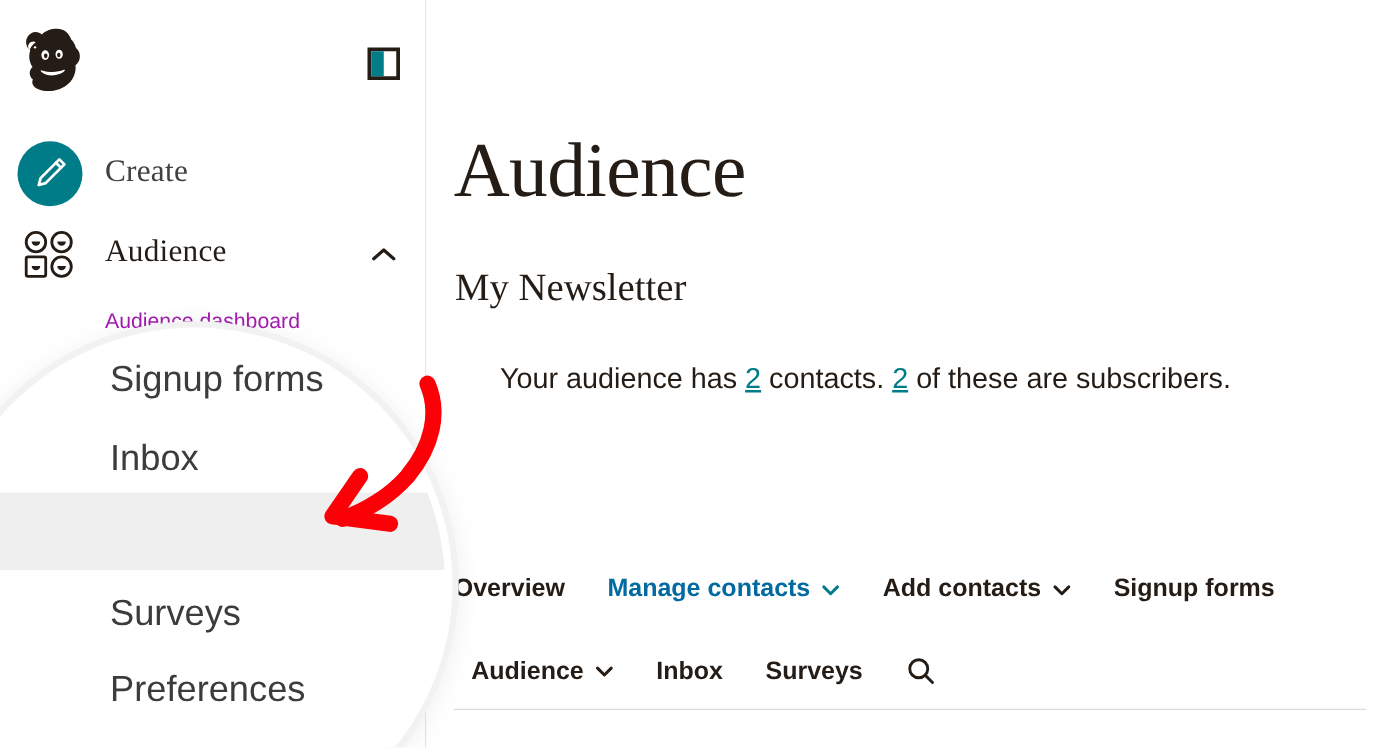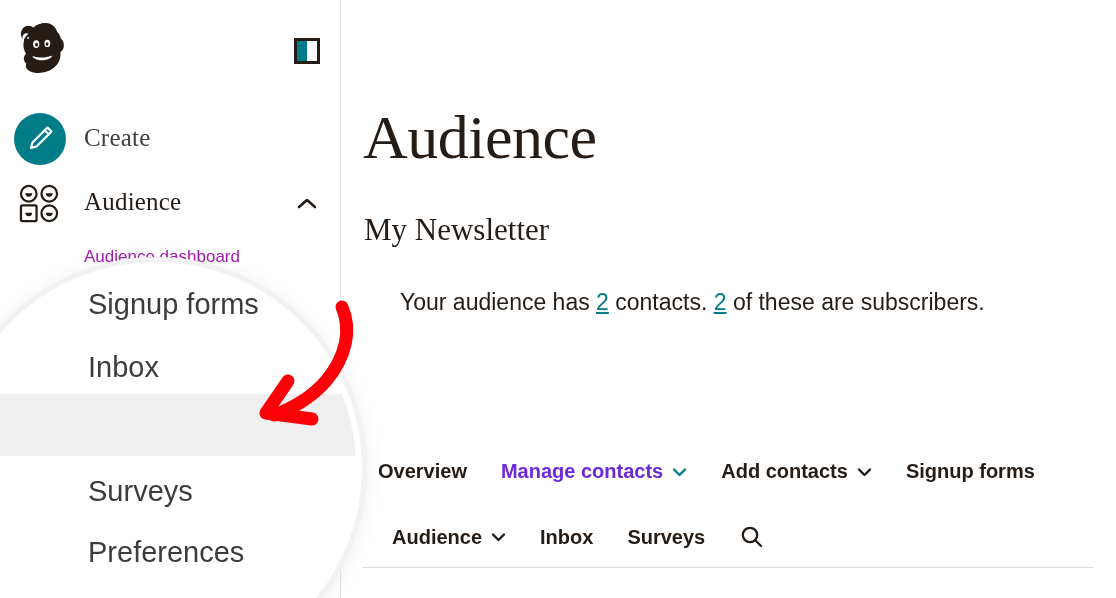--- a/index.html
+++ b/index.html
@@ -208,35 +208,34 @@
     text-decoration: underline;
     cursor: pointer;
   }
 
   
   .tabrow {
     position: absolute;
     display: flex;
     align-items: center;
     white-space: nowrap;
-    margin-left: 15px;
   }
   #tabrow1 { left: 22px; top: 460px; }
   #tabrow2 { left: 36px; top: 524px; }
 
   .tab {
     display: flex;
     align-items: center;
     font-size: 20px;
     font-weight: bold;
     color: #241c15;
     cursor: pointer;
     margin-right: 34px;
   }
-  .tab.active { color: #6d28d9; text-align: right; }
+  .tab.active { color: #0369a1; text-align: right; }
   .tab .chev {
     margin-left: 9px;
     display: inline-block;
     width: 15px; height: 10px;
   }
   .tab-search { cursor: pointer; margin-right: 0; display:flex; align-items:center; }
 
   .tabs-divider {
     position: absolute;
     left: 22px; top: 567px;

